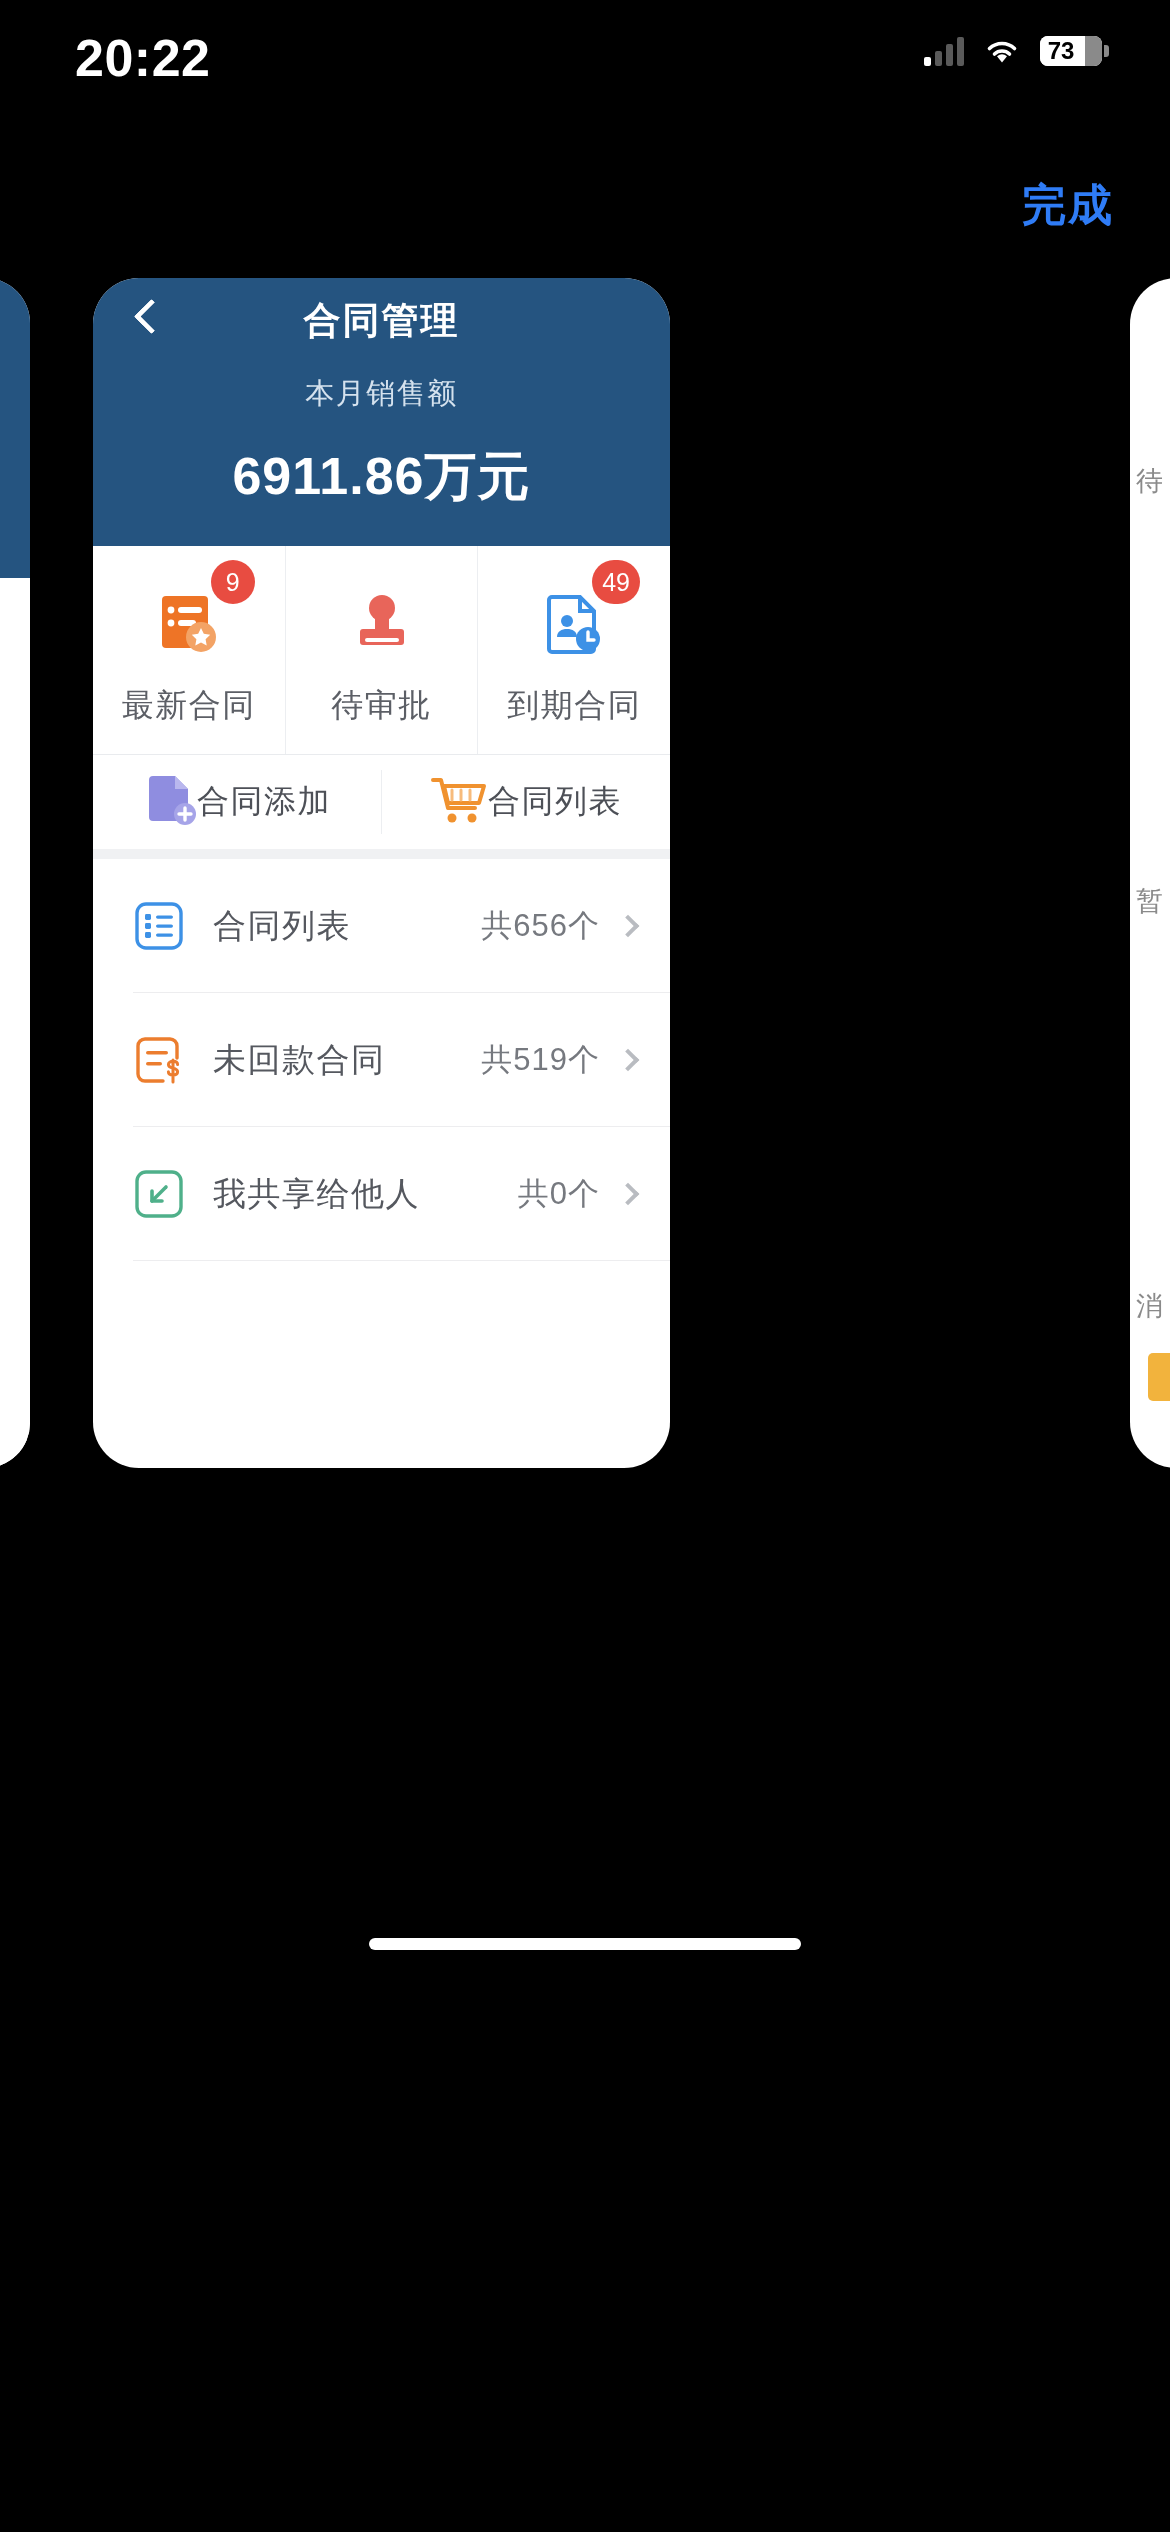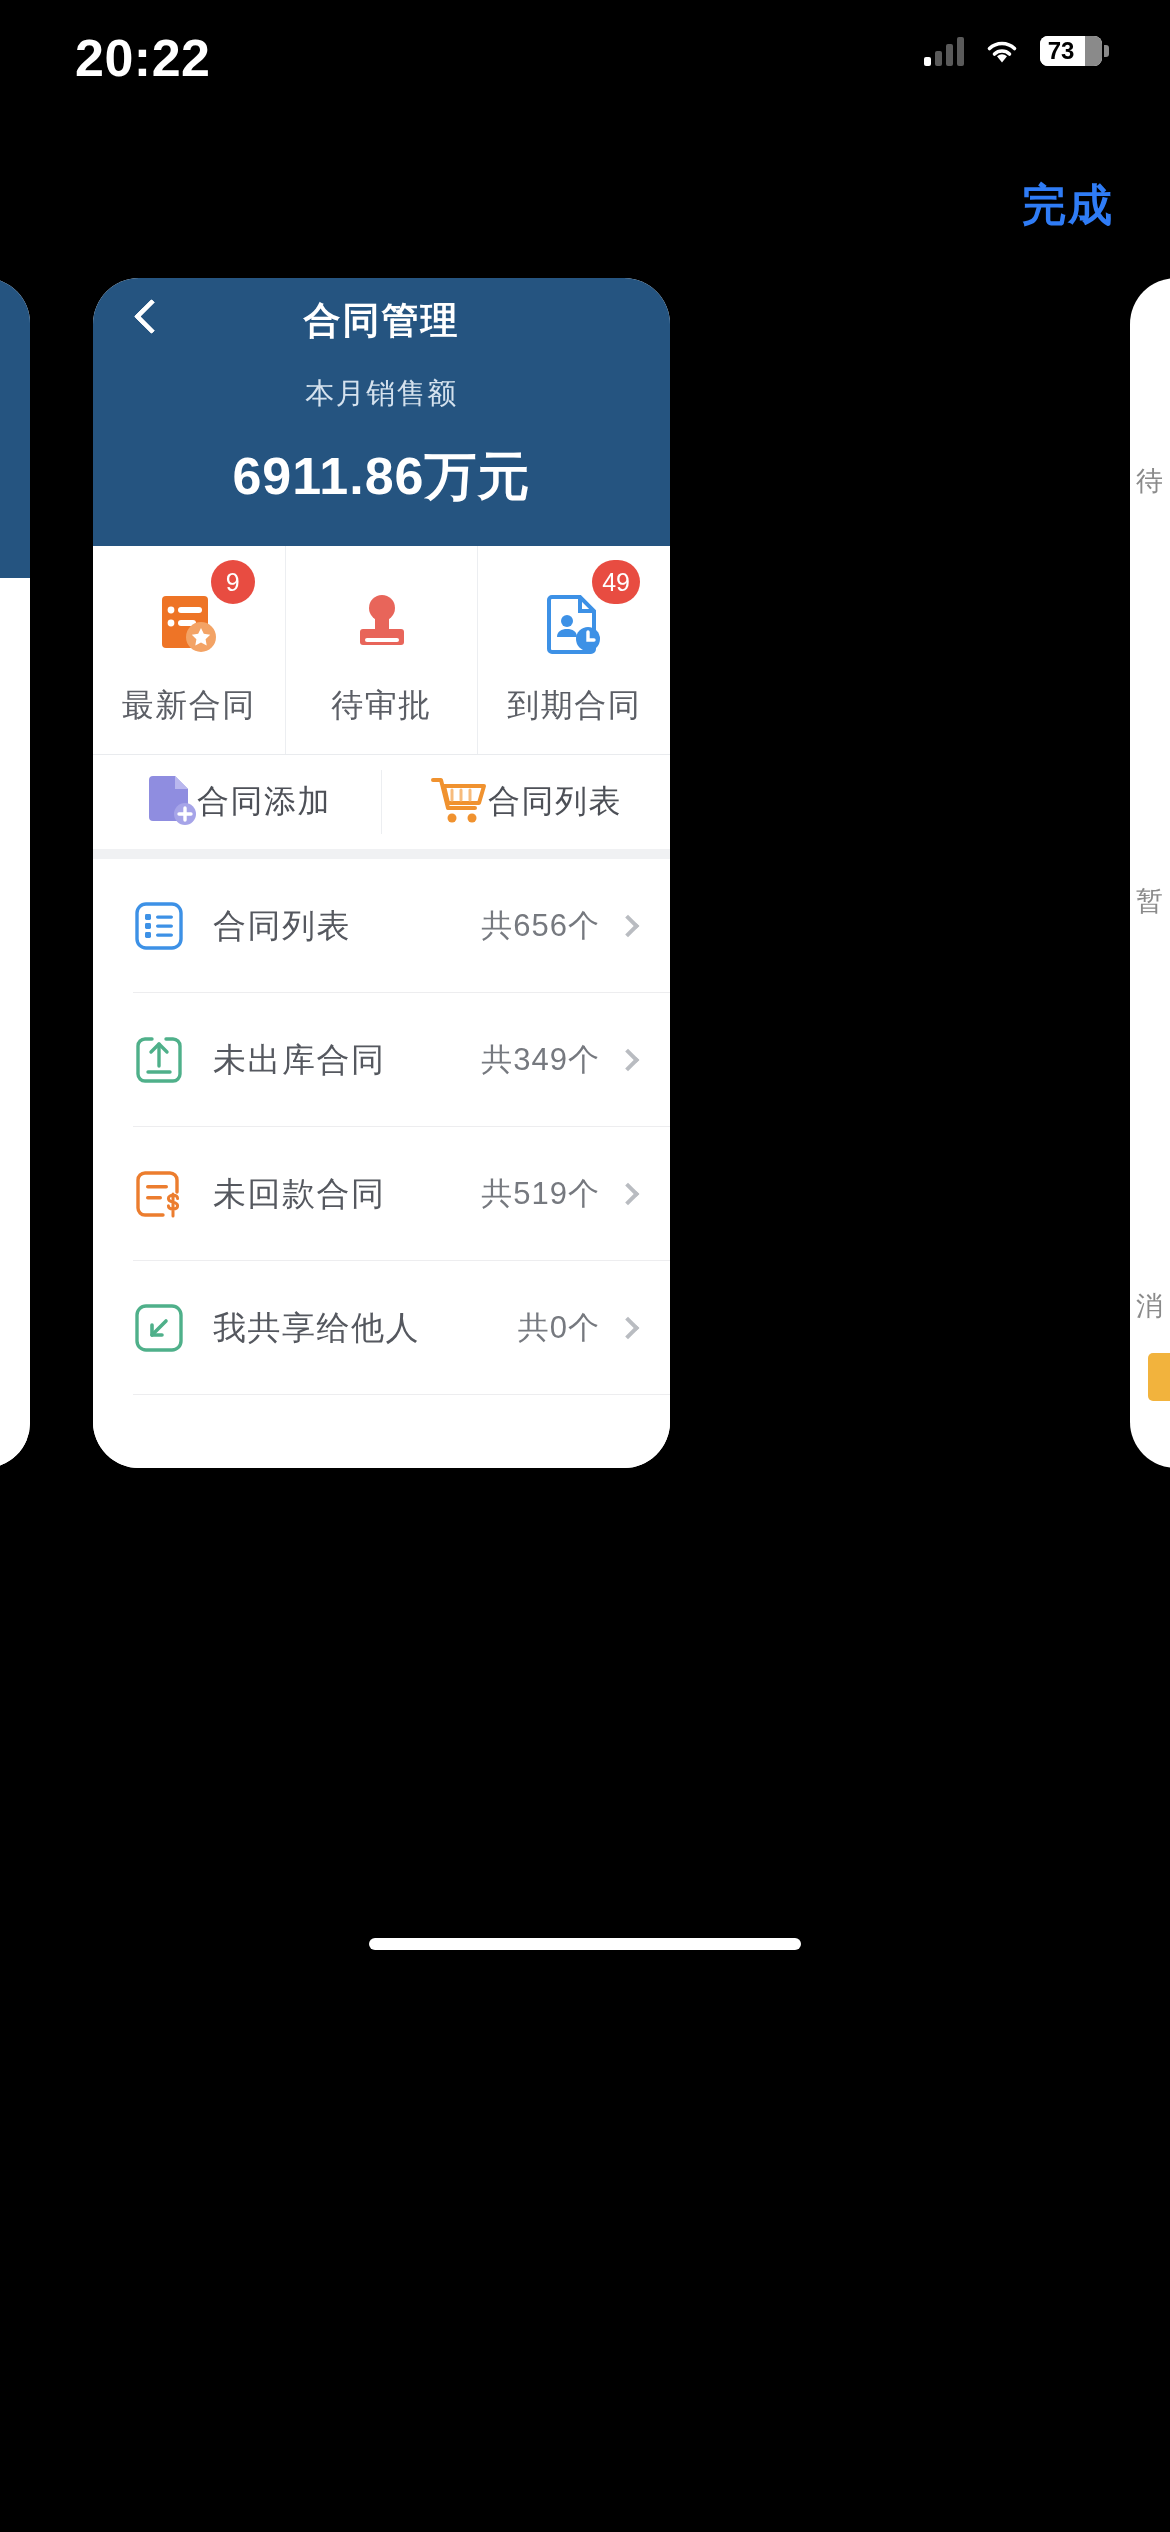--- a/index.html
+++ b/index.html
@@ -254,33 +254,20 @@
               <rect x="23" y="15.4" width="17" height="3.4" rx="1.7" fill="#3d91e6"></rect>
               <rect x="23" y="24.4" width="17" height="3.4" rx="1.7" fill="#3d91e6"></rect>
               <rect x="23" y="33.4" width="17" height="3.4" rx="1.7" fill="#3d91e6"></rect>
             </svg>
           </span>
           <span class="row-lbl">合同列表</span>
           <span class="row-cnt">共656个</span>
           <span class="chev"></span>
         </div>
 
-        <div class="row">
-          <span class="row-ico">
-            <svg width="52" height="52" viewBox="0 0 52 52">
-              <path d="M19 5H12a7 7 0 00-7 7v28a7 7 0 007 7h28a7 7 0 007-7V12a7 7 0 00-7-7h-7" fill="none" stroke="#4fb08a" stroke-width="3.4" stroke-linecap="round"></path>
-              <path d="M26 10v22" stroke="#4fb08a" stroke-width="3.4" stroke-linecap="round"></path>
-              <path d="M18 18l8-8 8 8" fill="none" stroke="#4fb08a" stroke-width="3.4" stroke-linecap="round" stroke-linejoin="round"></path>
-              <path d="M15 38h22" stroke="#4fb08a" stroke-width="3.4" stroke-linecap="round"></path>
-            </svg>
-          </span>
-          <span class="row-lbl">未出库合同</span>
-          <span class="row-cnt">共349个</span>
-          <span class="chev"></span>
-        </div>
 
         <div class="row">
           <span class="row-ico">
             <svg width="52" height="52" viewBox="0 0 52 52">
               <path d="M44 24V12a7 7 0 00-7-7H12a7 7 0 00-7 7v28a7 7 0 007 7h18" fill="none" stroke="#ec7d2e" stroke-width="3.4" stroke-linecap="round"></path>
               <rect x="13" y="17" width="22" height="3.6" rx="1.8" fill="#ec7d2e"></rect>
               <rect x="13" y="28" width="16" height="3.6" rx="1.8" fill="#ec7d2e"></rect>
               <path d="M40 26v22M44.6 30.5c0-2-2-3.2-4.6-3.2s-4.6 1.3-4.6 3.2 2 3 4.6 3.6 4.6 1.6 4.6 3.6-2 3.2-4.6 3.2-4.6-1.2-4.6-3.2" fill="none" stroke="#ec7d2e" stroke-width="3" stroke-linecap="round"></path>
             </svg>
           </span>

